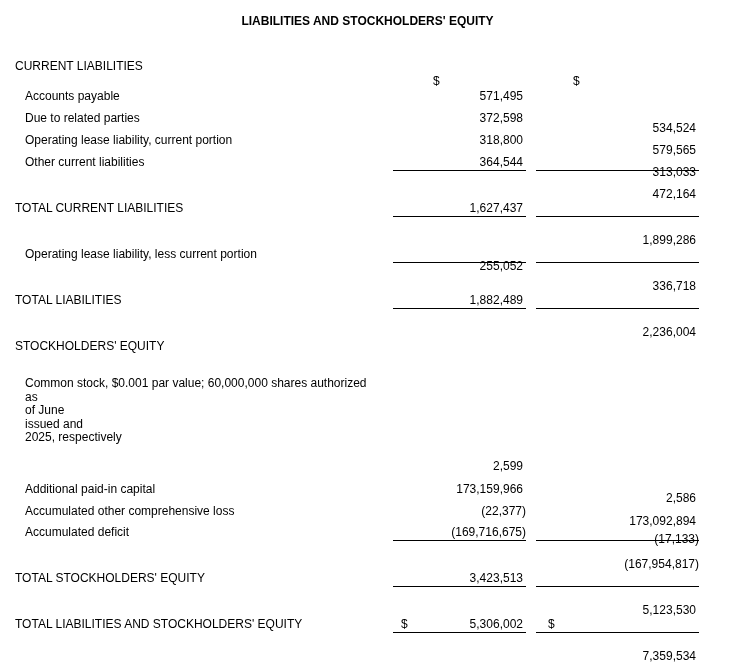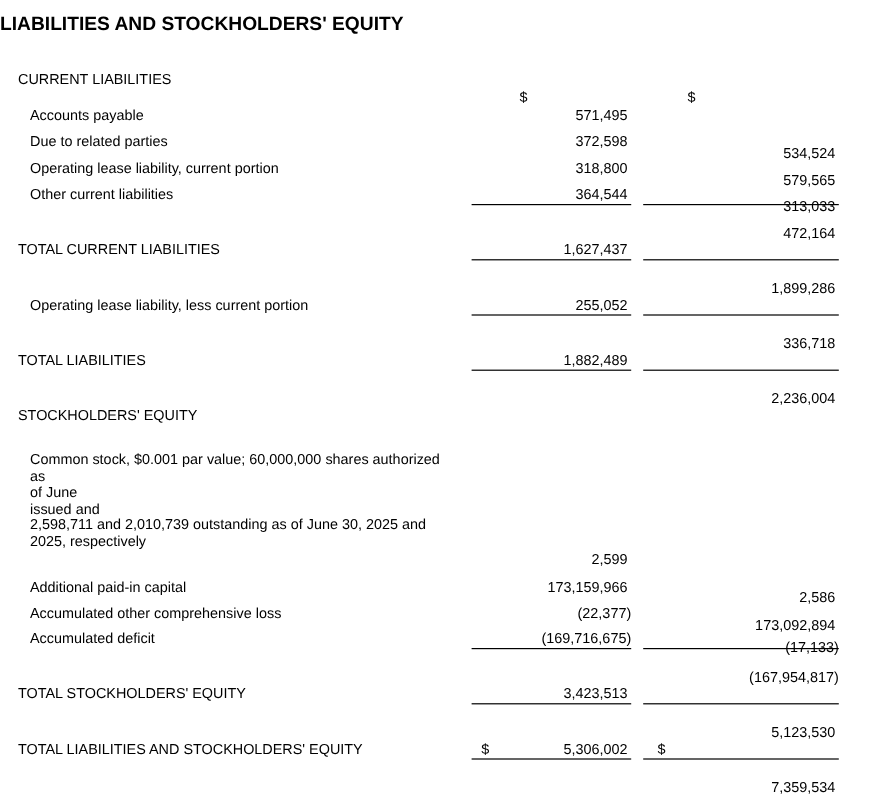--- a/index.html
+++ b/index.html
@@ -1,21 +1,21 @@
 <!DOCTYPE html>
 <html><head>
 <meta charset="utf-8">
 <style>
   html, body { margin: 0; padding: 0; background: #ffffff; }
   body {
     width: 735px; height: 663px; position: relative; overflow: hidden;
     font-family: "Liberation Sans", sans-serif; font-size: 12px; color: #000;
   }
   .abs { position: absolute; white-space: nowrap; line-height: 14px; }
-  .title { left: 0; width: 735px; top: 14px; font-weight: bold; font-size: 16px; }
+  .title { left: 0; width: 735px; top: 14px; text-align: center; font-weight: bold; font-size: 12px; }
   .lbl { left: 15px; }
   .ind { left: 25px; }
   .wrap { white-space: normal; width: 355px; line-height: 13.5px; }
   .c1 { left: 393px; width: 130px; text-align: right; }
   .c2 { left: 536px; width: 160px; text-align: right; margin-top: 32px; }
   .d1 { left: 401px; }
   .d2 { left: 548px; }
   .dtop1 { left: 433px; }
   .dtop2 { left: 573px; }
   .ul { position: absolute; height: 0; border-top: 1px solid #000; }
@@ -49,38 +49,37 @@
 <div class="ul u1" style="top:170px"></div>
 <div class="ul u2" style="top:170px"></div>
 
 <div class="abs lbl" style="top:201px">TOTAL CURRENT LIABILITIES</div>
 <div class="abs c1" style="top:201px">1,627,437</div>
 <div class="abs c2" style="top:201px">1,899,286</div>
 <div class="ul u1" style="top:216px"></div>
 <div class="ul u2" style="top:216px"></div>
 
 <div class="abs ind" style="top:247px">Operating lease liability, less current portion</div>
-<div class="abs c1" style="top:247px">255,052</div>
+<div class="abs c1" style="top:259px">255,052</div>
 <div class="abs c2" style="top:247px">336,718</div>
 <div class="ul u1" style="top:262px"></div>
 <div class="ul u2" style="top:262px"></div>
 
 <div class="abs lbl" style="top:293px">TOTAL LIABILITIES</div>
 <div class="abs c1" style="top:293px">1,882,489</div>
 <div class="abs c2" style="top:293px">2,236,004</div>
 <div class="ul u1" style="top:308px"></div>
 <div class="ul u2" style="top:308px"></div>
 
 <div class="abs lbl" style="top:339px">STOCKHOLDERS' EQUITY</div>
 
 <div class="abs ind wrap" style="top:377px">
   <div>Common stock, $0.001 par value; 60,000,000 shares authorized as</div>
   <div>of June</div>
   <div>issued and</div>
-  <div>2,598,711 and 2,010,739 outstanding as of June 30, 2025 and</div>
   <div>2025, respectively</div>
 </div>
 <div class="abs c1" style="top:459px">2,599</div>
 <div class="abs c2" style="top:459px">2,586</div>
 
 <div class="abs ind" style="top:482px">Additional paid-in capital</div>
 <div class="abs c1" style="top:482px">173,159,966</div>
 <div class="abs c2" style="top:482px">173,092,894</div>
 
 <div class="abs ind" style="top:504px">Accumulated other comprehensive loss</div>

